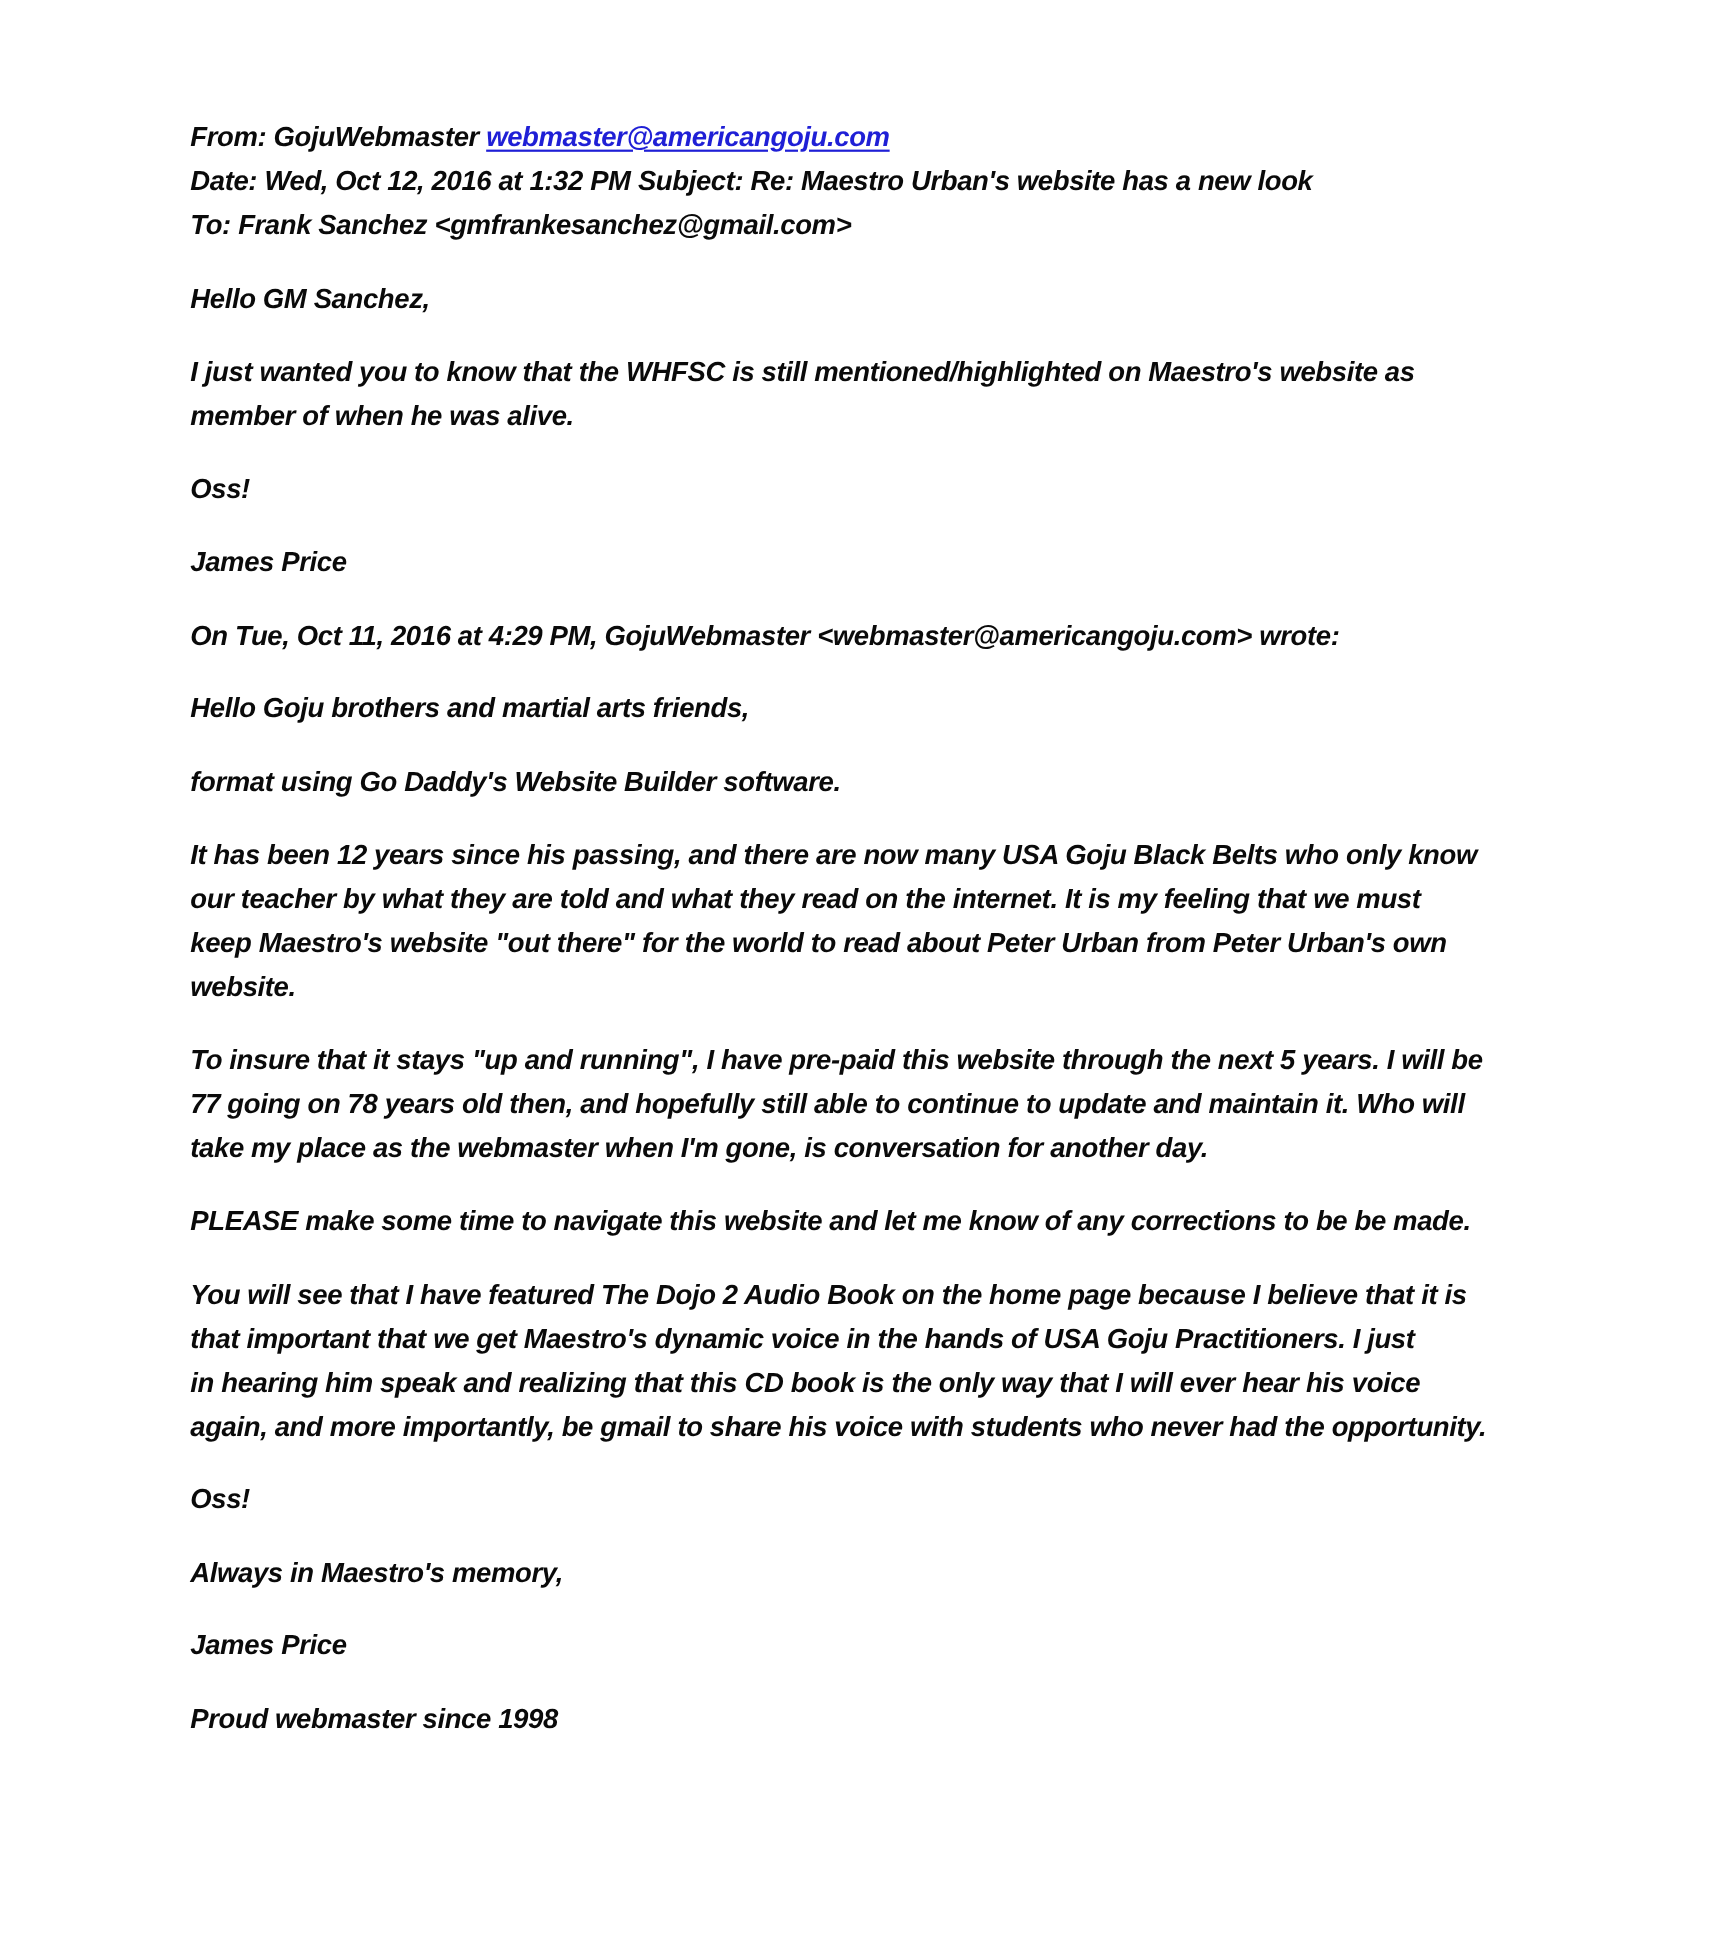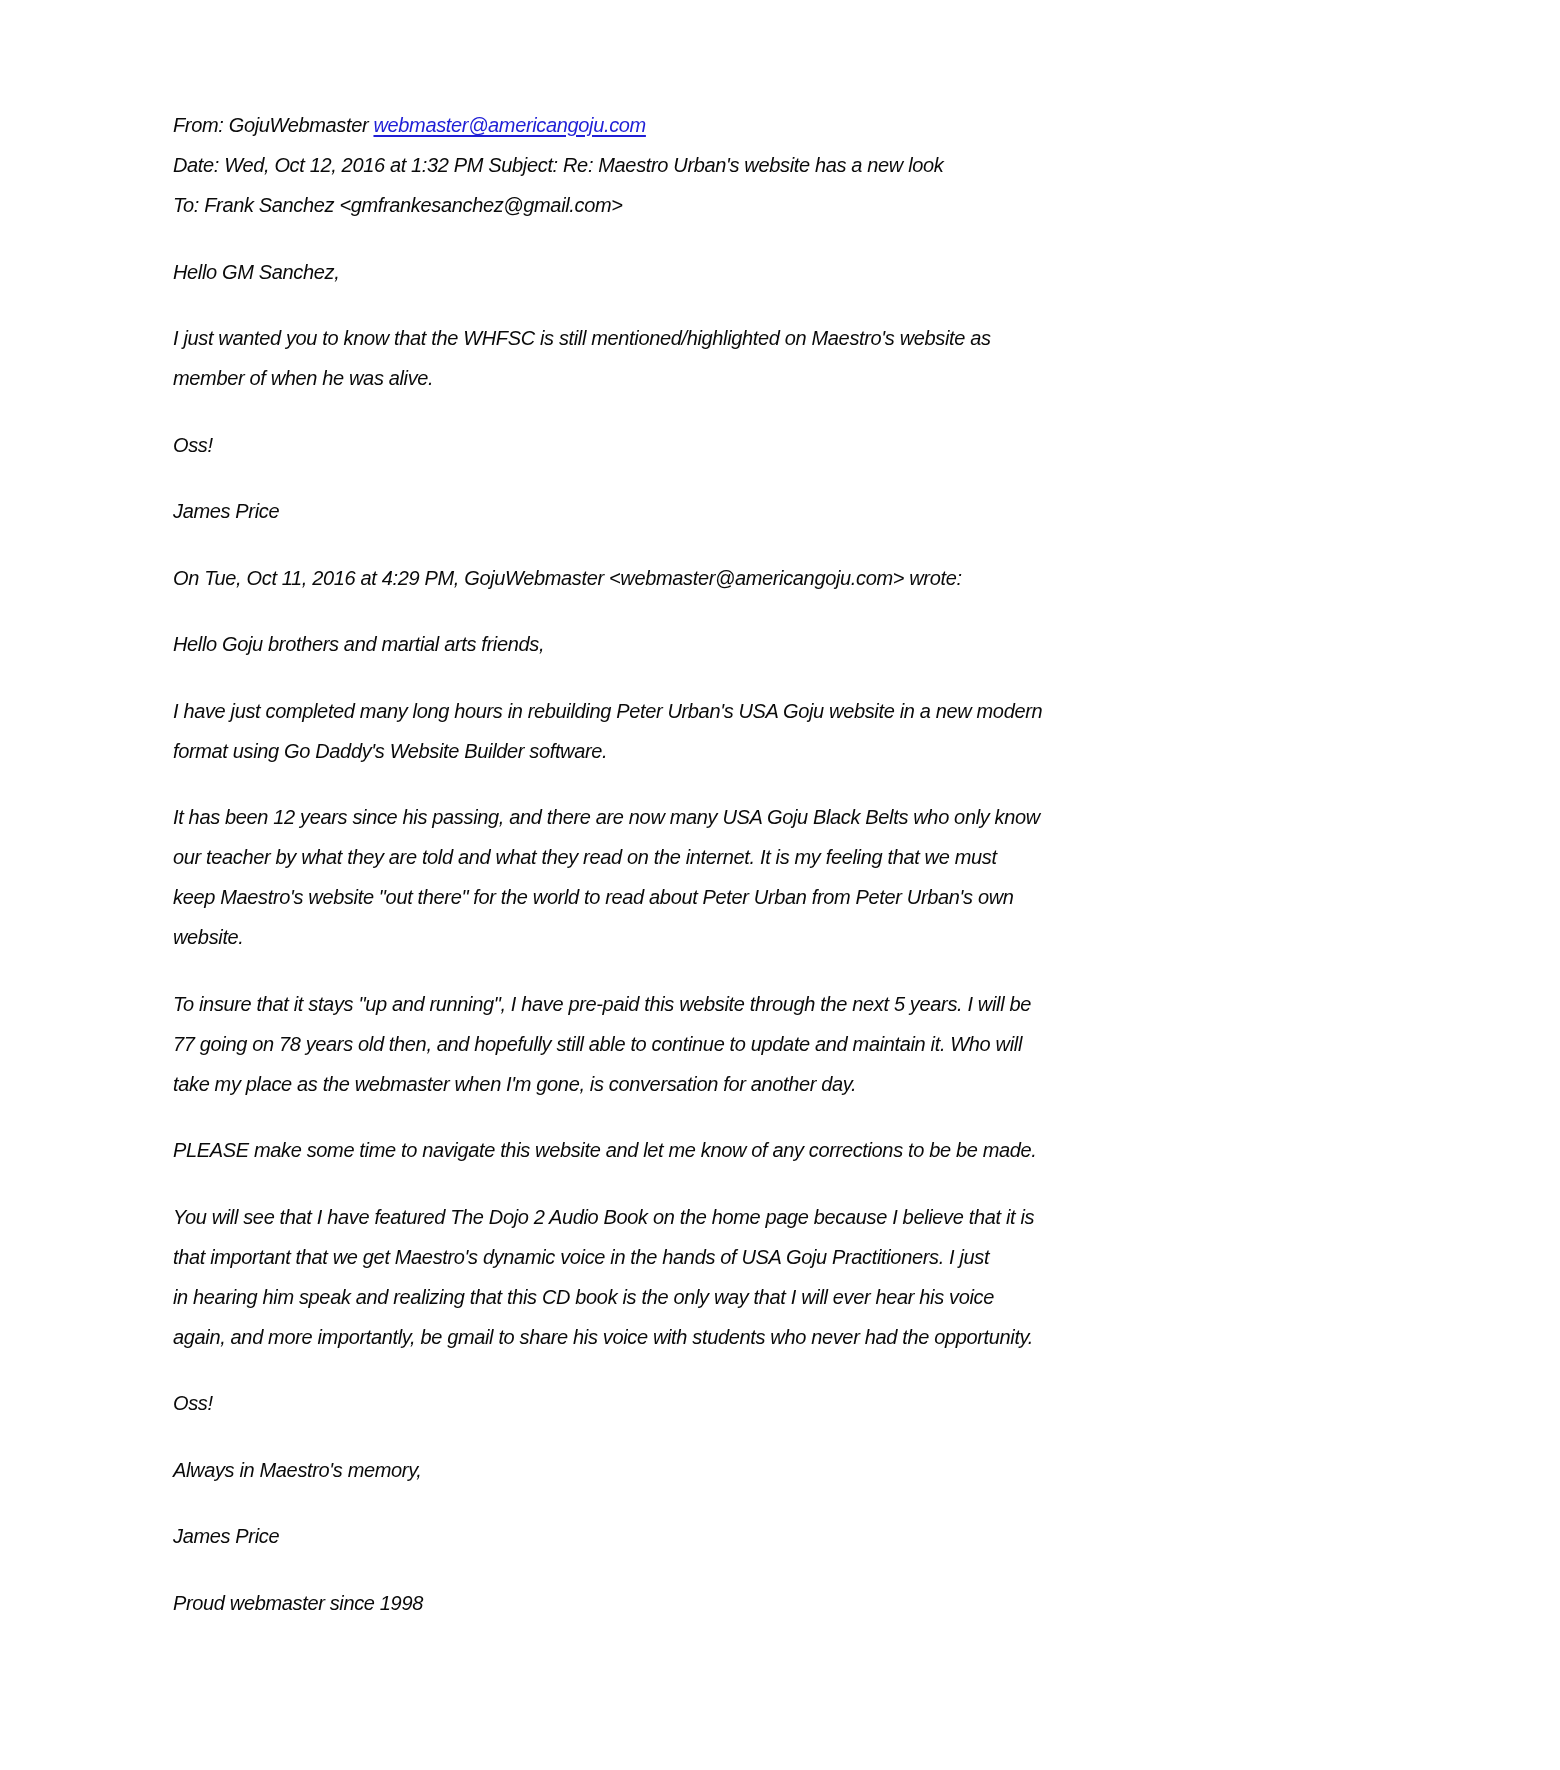--- a/index.html
+++ b/index.html
@@ -12,23 +12,23 @@
       height: 1770px;
       position: relative;
       overflow: hidden;
     }
     .page {
       position: absolute;
       left: 173px;
       top: 105px;
       width: 1260px;
       font-family: "Liberation Sans", sans-serif;
-      font-weight: normal;
+      font-weight: bold;
       font-style: italic;
-      font-size: 20px;
+      font-size: 25px;
       letter-spacing: -0.35px;
       color: #0a0a0a;
     }
     .line {
       display: block;
       height: 40px;
       line-height: 40px;
       white-space: nowrap;
     }
     .para {
@@ -71,21 +71,20 @@
 
   <div class="para">
     <span class="line">On Tue, Oct 11, 2016 at 4:29 PM, GojuWebmaster &lt;webmaster@americangoju.com&gt; wrote:</span>
   </div>
 
   <div class="para">
     <span class="line">Hello Goju brothers and martial arts friends,</span>
   </div>
 
   <div class="para">
-    <span class="line">I have just completed many long hours in rebuilding Peter Urban's USA Goju website in a new modern</span>
     <span class="line">format using Go Daddy's Website Builder software.</span>
   </div>
 
   <div class="para">
     <span class="line">It has been 12 years since his passing, and there are now many USA Goju Black Belts who only know</span>
     <span class="line">our teacher by what they are told and what they read on the internet. It is my feeling that we must</span>
     <span class="line">keep Maestro's website "out there" for the world to read about Peter Urban from Peter Urban's own</span>
     <span class="line">website.</span>
   </div>
 

